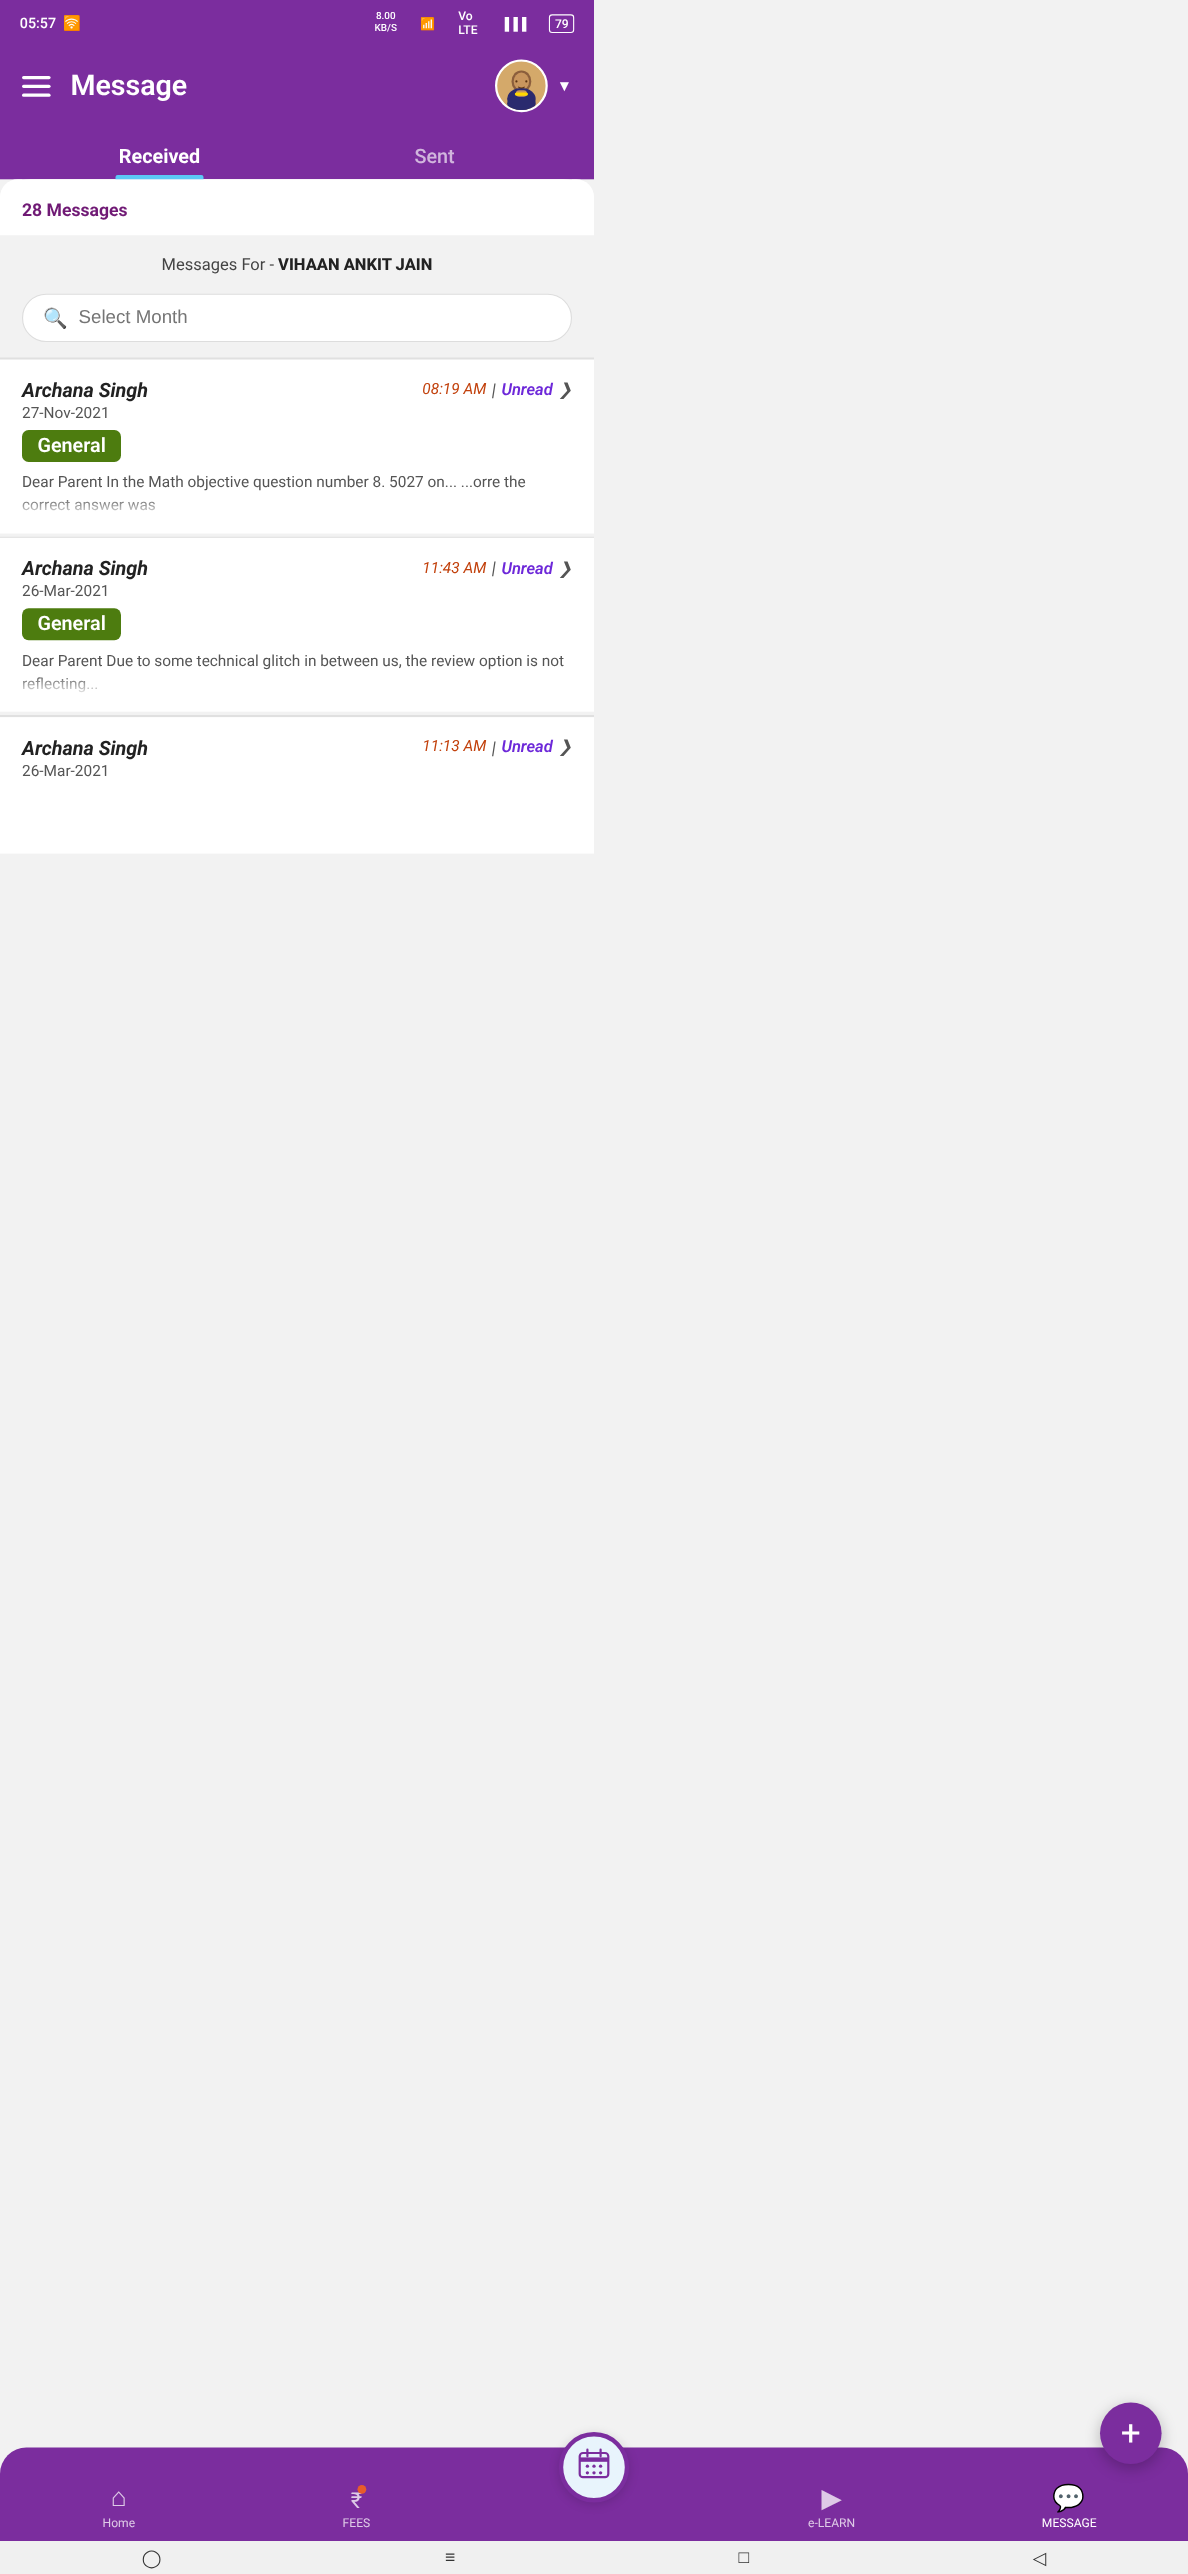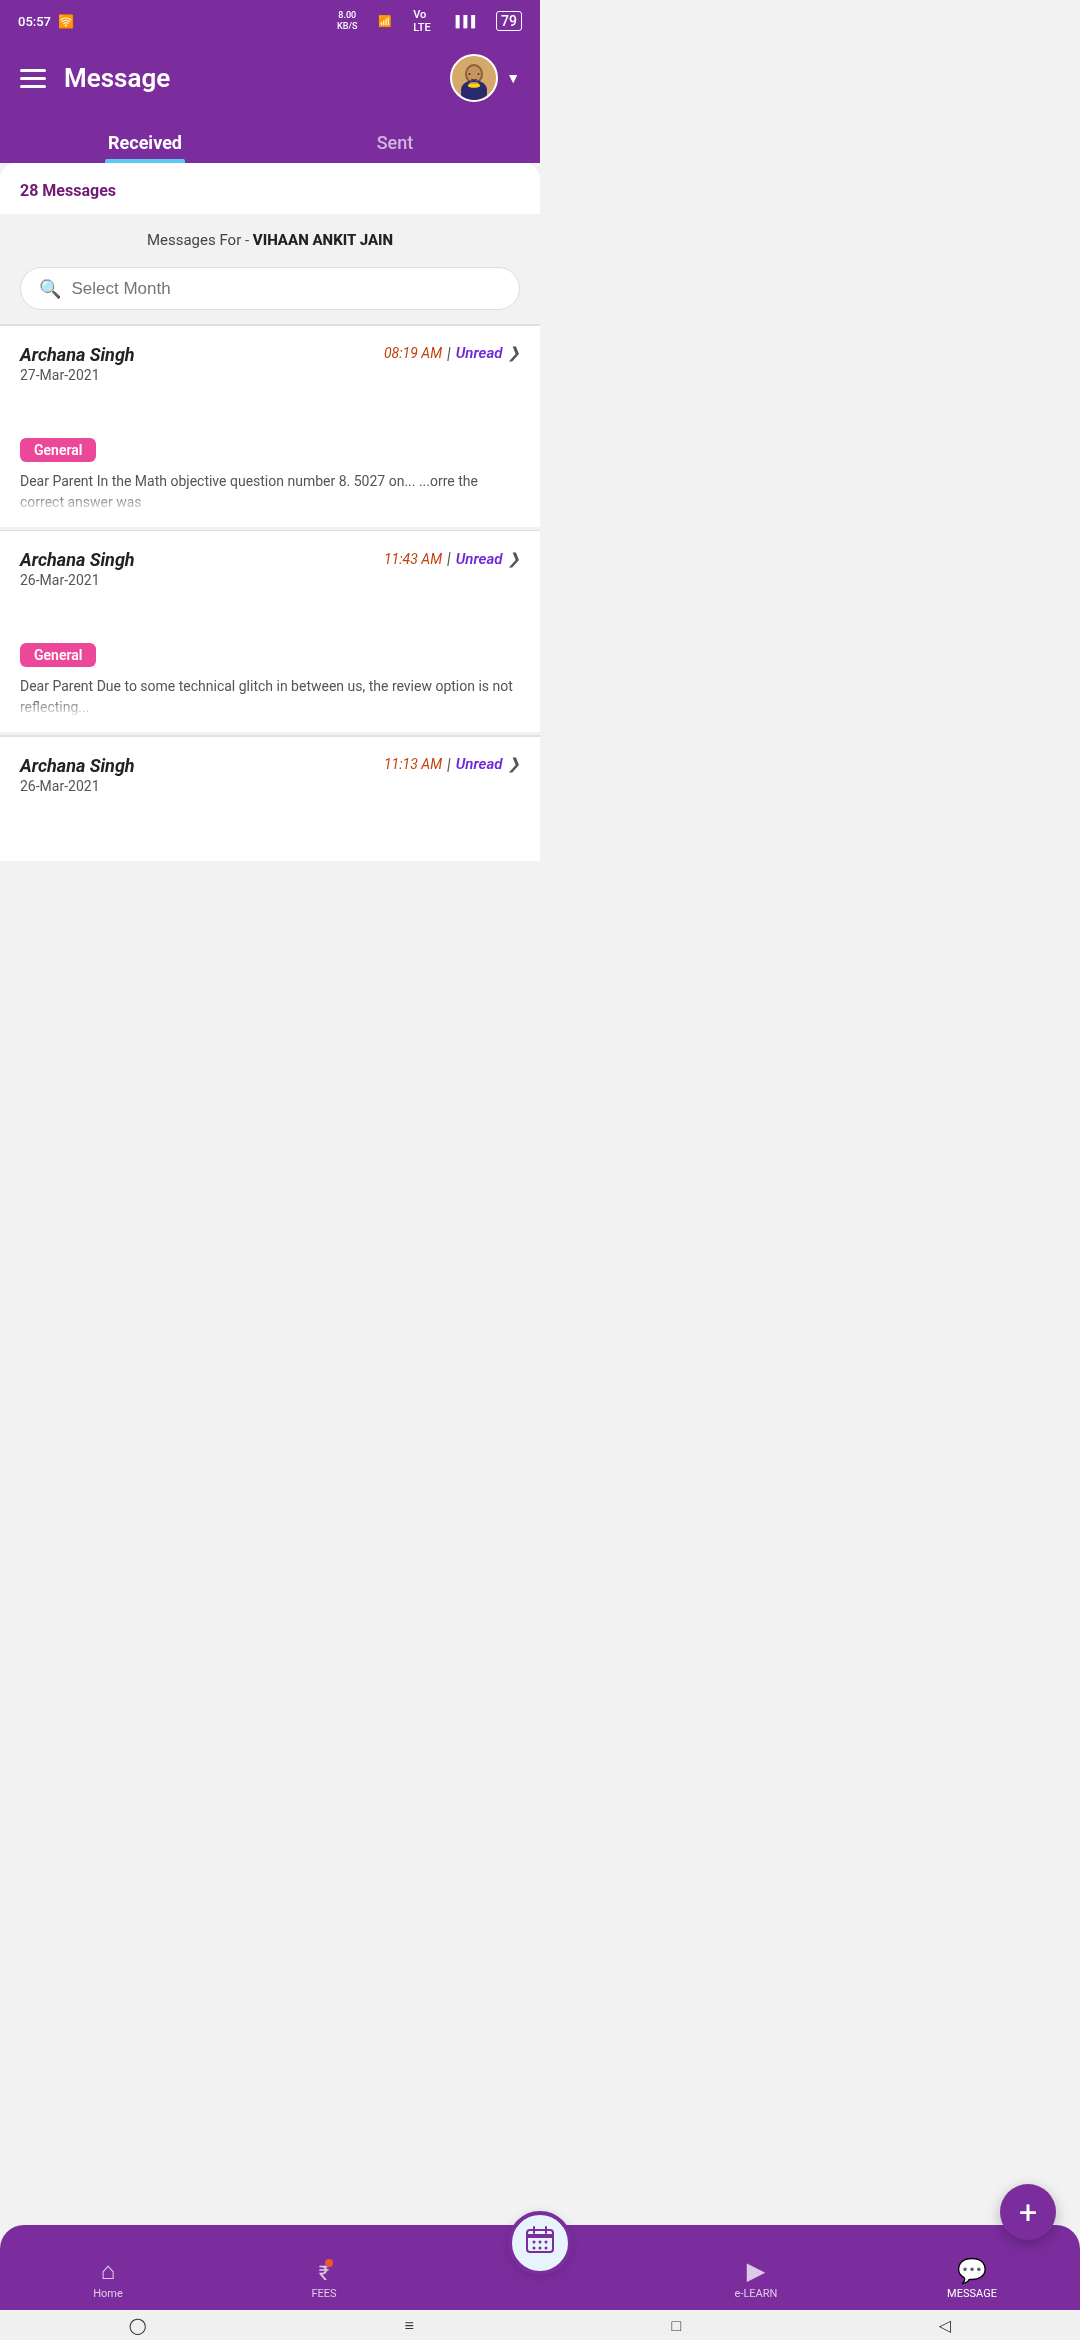--- a/index.html
+++ b/index.html
@@ -207,28 +207,27 @@
       font-weight: 600;
     }
     .chevron-right { color: #555; font-size: 15px; }
     .message-date {
       font-size: 14px;
       color: #555;
       margin-bottom: 7px;
     }
     .message-tag {
       display: inline-block;
-      background: #ec4899;
+      background: #4d7c0f;
       color: white;
       border-radius: 6px;
       padding: 4px 14px;
-      font-size: 14px;
+      font-size: 18px;
       font-weight: 600;
       margin-bottom: 9px;
-      margin-top: 48px;
     }
     .message-preview {
       font-size: 14px;
       color: #555;
       line-height: 1.5;
     }
     .message-preview-fade {
       position: relative;
       overflow: hidden;
       max-height: 44px;
@@ -342,21 +341,21 @@
 <div class="status-bar">
   <div class="status-left">
     <span>05:57</span>
     <span>🛜</span>
   </div>
   <div class="status-right">
     <span class="kbs" style="font-size:9px;line-height:1.2;text-align:center;">8.00<br>KB/S</span>
     <span>📶</span>
     <span style="font-size:11px;">Vo<br style="line-height:0">LTE</span>
     <span>▐▐▐</span>
-    <span style="border:1.5px solid white;border-radius:3px;padding:1px 4px;font-size:14px;">
+    <span style="border:1.5px solid white;border-radius:3px;padding:1px 4px;font-size:11px;">
       <span>79</span>
     </span>
   </div>
 </div>
 
 <div class="header">
   <div class="header-top">
     <div class="header-left">
       <div class="hamburger">
         <span></span>
@@ -420,21 +419,21 @@
     <div class="message-item">
       <div class="message-item-header">
         <span class="sender-name">Archana Singh</span>
         <div class="message-time-status">
           <span class="time">08:19 AM</span>
           <span style="color:#555;">|</span>
           <span class="unread-badge">Unread</span>
           <span class="chevron-right">❯</span>
         </div>
       </div>
-      <div class="message-date">27-Mar-2021</div>
+      <div class="message-date">27-Nov-2021</div>
       <span class="message-tag">General</span>
       <div class="message-preview message-preview-fade">
         <span>Dear Parent
 In the Math objective question number 8.
 5027 on...              ...orre the correct answer was</span>
       </div>
     </div>
 
     <div class="divider"></div>
 

